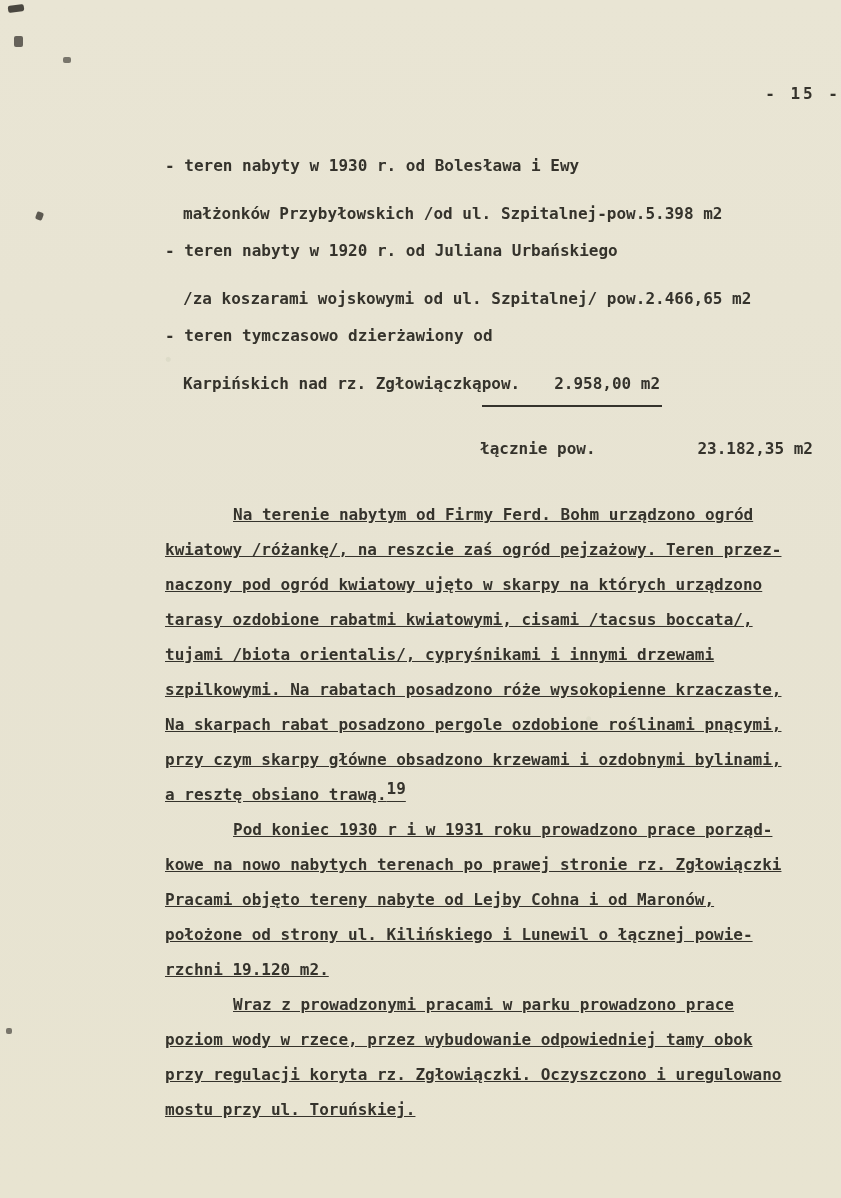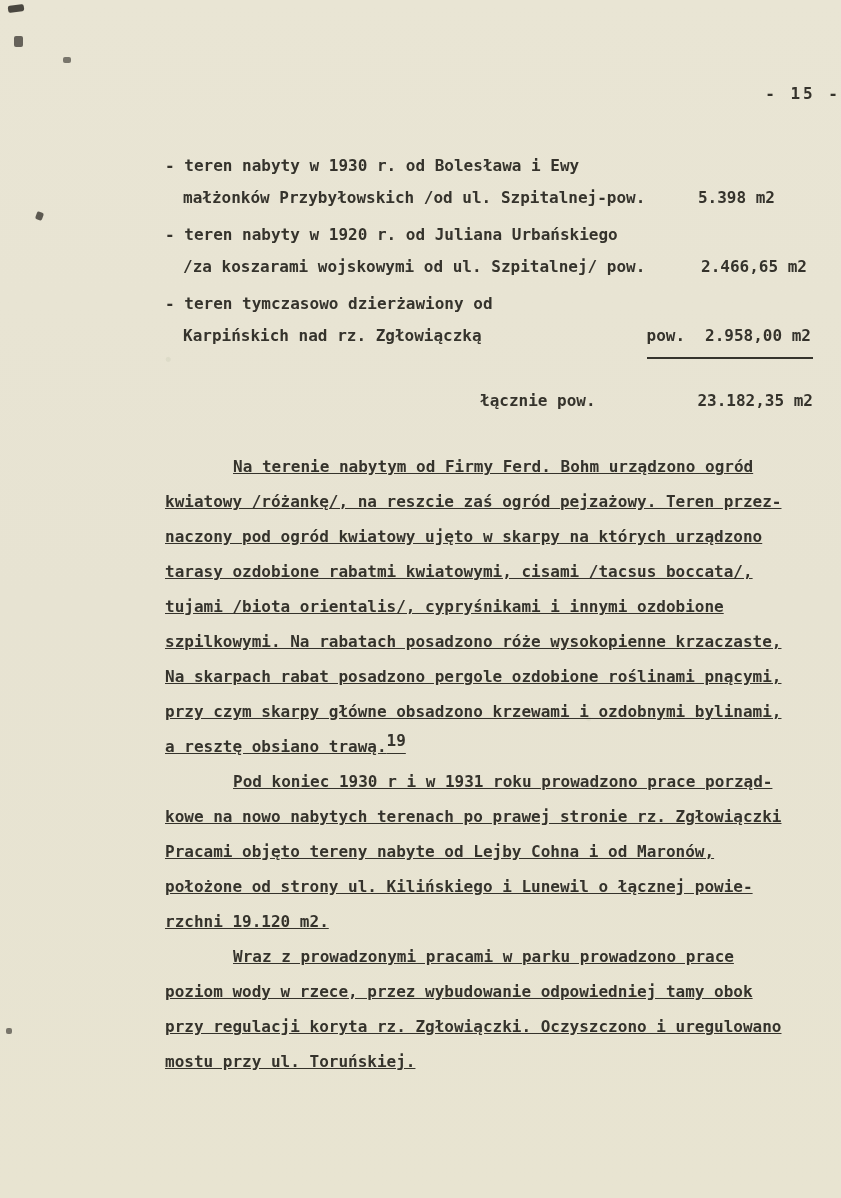--- a/index.html
+++ b/index.html
@@ -46,30 +46,30 @@
   .content {
     position: absolute;
     left: 165px;
     top: 150px;
     width: 648px;
   }
 
   .item { line-height: 32px; margin-bottom: 5px; }
   .item .l2 {
     display: flex;
-    justify-content: space-between;
     align-items: baseline;
     padding-left: 18px;
+    margin-top: 16px;
   }
   .area.a1 { margin-right: 38px; }
   .area.a2 { margin-right: 6px; }
 
   .pow-underlined {
     display: inline-flex;
-    gap: 20px;
+    gap: 34px;
     border-bottom: 2px solid #35332c;
     padding-bottom: 5px;
     padding-right: 2px;
   }
 
   .total-row {
     display: flex;
     justify-content: space-between;
     padding-left: 315px;
     margin-top: 26px;
@@ -132,21 +132,21 @@
       <span>23.182,35 m2</span>
     </div>
 
     <div class="paras">
 
       <div class="paragraph">
         <div class="line indent">Na terenie nabytym od Firmy Ferd. Bohm urządzono ogród</div>
         <div class="line">kwiatowy /różankę/, na reszcie zaś ogród pejzażowy. Teren przez-</div>
         <div class="line">naczony pod ogród kwiatowy ujęto w skarpy na których urządzono</div>
         <div class="line">tarasy ozdobione rabatmi kwiatowymi, cisami /tacsus boccata/,</div>
-        <div class="line">tujami /biota orientalis/, cypryśnikami i innymi ozdobione</div>
+        <div class="line">tujami /biota orientalis/, cypryśnikami i innymi drzewami</div>
         <div class="line">szpilkowymi. Na rabatach posadzono róże wysokopienne krzaczaste,</div>
         <div class="line">Na skarpach rabat posadzono pergole ozdobione roślinami pnącymi,</div>
         <div class="line">przy czym skarpy główne obsadzono krzewami i ozdobnymi bylinami,</div>
         <div class="line"><span>a resztę obsiano trawą.</span><sup class="fn">19</sup></div>
       </div>
 
       <div class="paragraph">
         <div class="line indent">Pod koniec 1930 r i w 1931 roku prowadzono prace porząd-</div>
         <div class="line">kowe na nowo nabytych terenach po prawej stronie rz. Zgłowiączki</div>
         <div class="line">Pracami objęto tereny nabyte od Lejby Cohna i od Maronów,</div>

